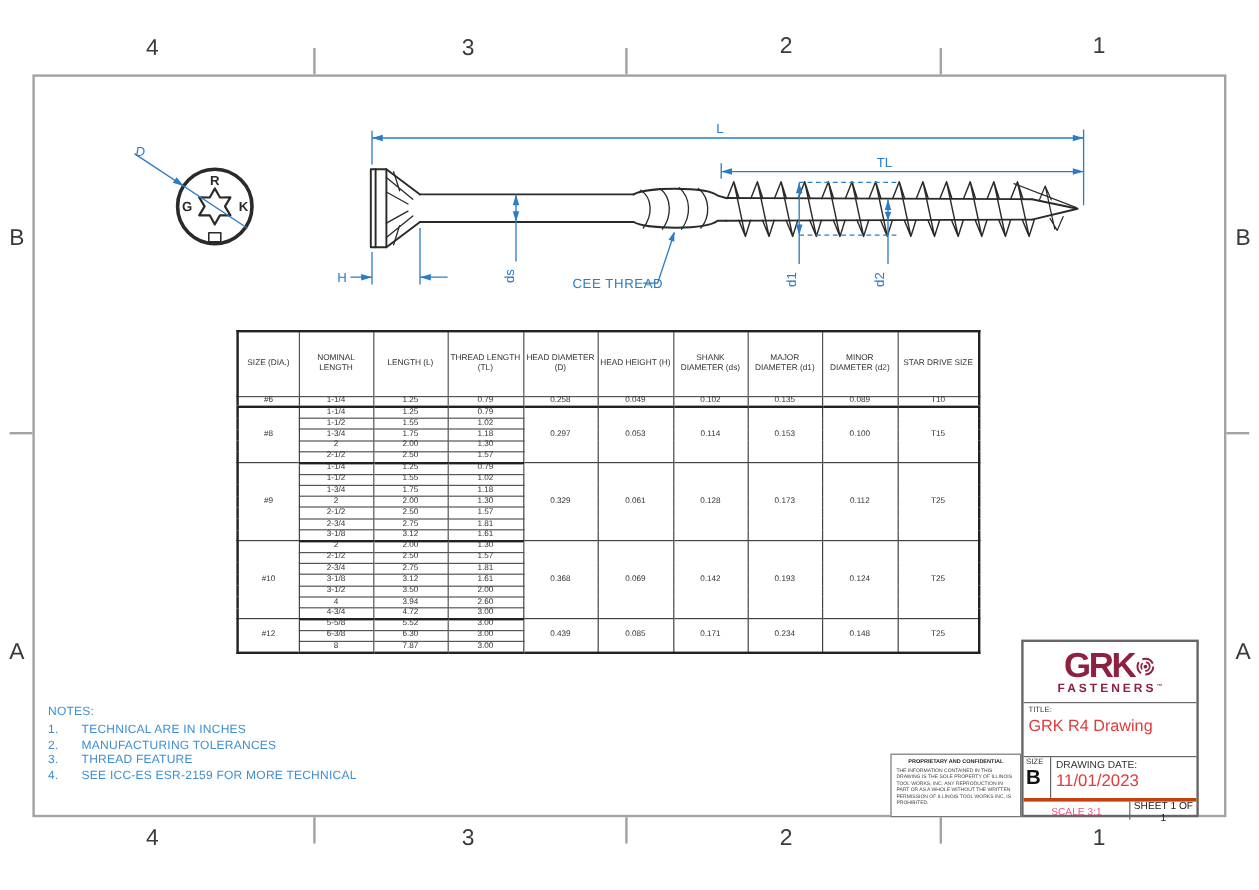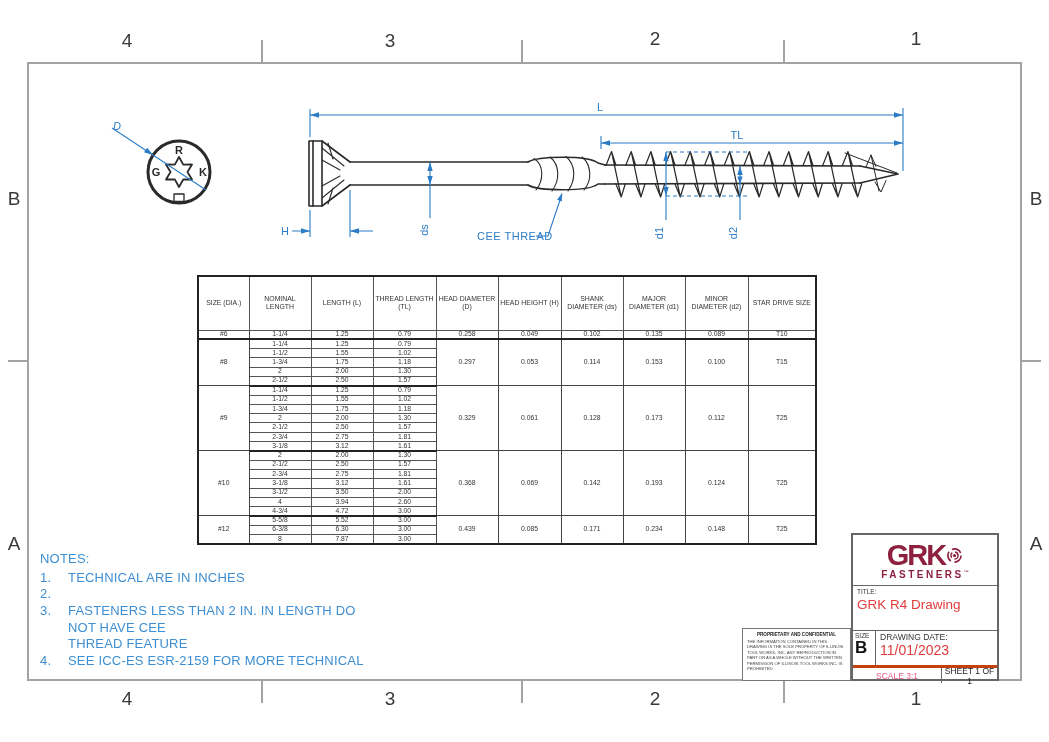--- a/index.html
+++ b/index.html
@@ -29,22 +29,22 @@
   table.spec{border-collapse:collapse;table-layout:fixed;width:618px;
     border:2px solid #222;font-family:"Liberation Sans",sans-serif}
   table.spec th,table.spec td{border:1px solid #555;text-align:center;vertical-align:middle;
     padding:0 1px;color:#333}
   table.spec th{height:54px;font-size:6.9px;font-weight:normal;line-height:1.25}
   table.spec td{font-size:6.8px;height:9.3px;line-height:1}
   table.spec td.size,table.spec td.m{border:1px solid #444}
   table.spec tr.gend td{border-bottom:2px solid #222}
 
   
-  .notes{position:absolute;left:40px;top:551px;width:360px;color:var(--notes-blue);
-    font-size:13px;line-height:1.28;letter-spacing:.2px}
+  .notes{position:absolute;left:40px;top:588px;width:360px;color:var(--notes-blue);
+    font-size:10px;line-height:1.28;letter-spacing:.2px}
   .notes .ntitle{margin-bottom:2px}
   .note{display:flex}
   .nnum{width:28px;flex:none}
   .ntxt{width:300px}
 
   
   .prop-box{position:absolute;left:742px;top:628px;width:109px;height:53px;
     border:1px solid #777;padding:3px 4px;background:#fff}
   .prop-title{font-size:4.6px;font-weight:bold;text-align:center;color:#222;margin-bottom:2px}
   .prop-text{font-size:4.2px;color:#444;line-height:1.3;text-align:left}
@@ -367,26 +367,26 @@
   <div>
       <div class="note">
         <div class="nnum">1.</div>
         <div class="ntxt">
           <div>TECHNICAL ARE IN INCHES</div>
         </div>
       </div>
       <div class="note">
         <div class="nnum">2.</div>
         <div class="ntxt">
+          <div>MANUFACTURING TOLERANCES</div>
         </div>
       </div>
       <div class="note">
         <div class="nnum">3.</div>
         <div class="ntxt">
-          <div>FASTENERS LESS THAN 2 IN. IN LENGTH DO NOT HAVE CEE</div>
           <div>THREAD FEATURE</div>
         </div>
       </div>
       <div class="note">
         <div class="nnum">4.</div>
         <div class="ntxt">
           <div>SEE ICC-ES ESR-2159 FOR MORE TECHNICAL</div>
         </div>
       </div>
     </div>

